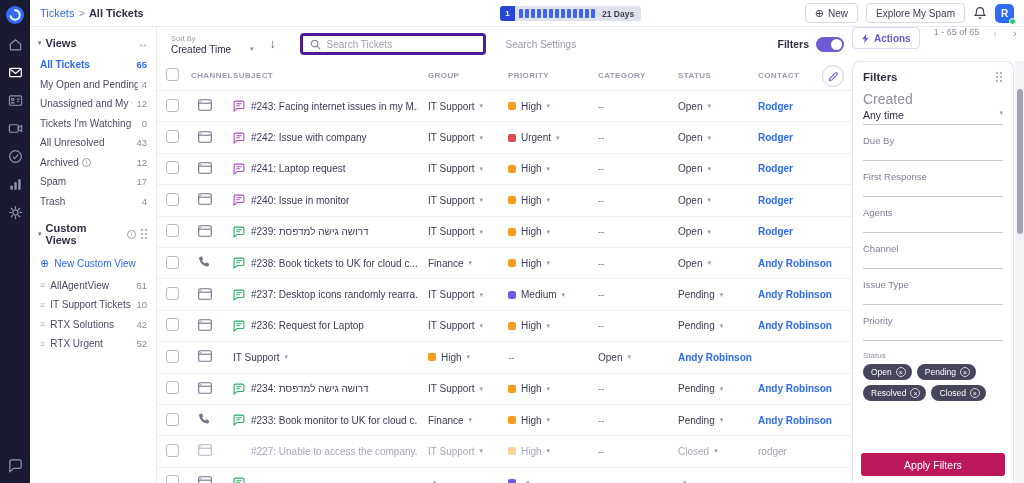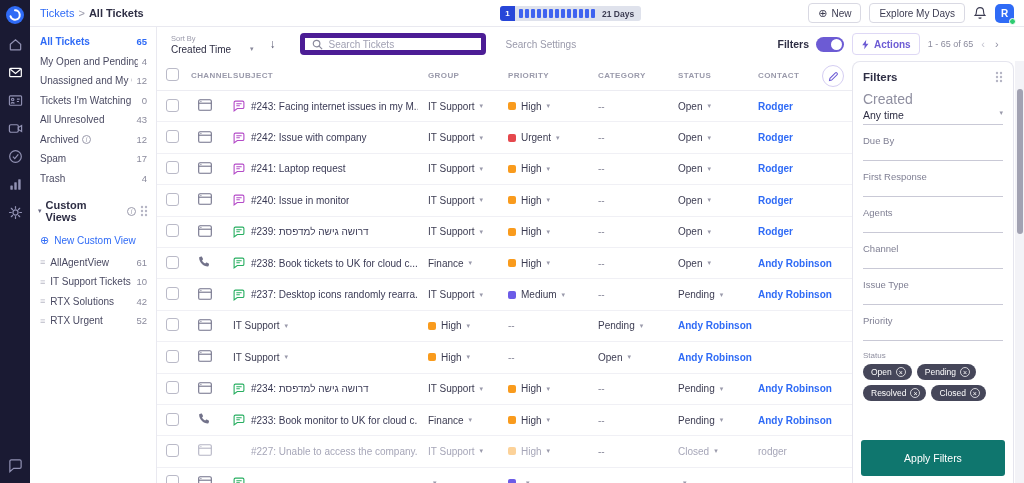--- a/index.html
+++ b/index.html
@@ -53,21 +53,21 @@
 .list-col{flex:1;min-width:0;display:flex;flex-direction:column}
 .right-col{width:172px;flex:none;display:flex;flex-direction:column;padding-right:10px;position:relative}
 
 
 .toolbar{height:34px;flex:none;display:flex;align-items:center;padding:0 8px 0 14px}
 .sortgrp{display:flex;flex-direction:column;justify-content:center;cursor:pointer}
 .sortlbl{font-size:7.5px;color:#9a9aab;margin-bottom:1px}
 .sortval{font-size:10px;color:#2e2e44;display:flex;align-items:center;gap:14px}
 .sortval .chev{font-size:7px;color:#8a8a9c}
 .sortdir{margin-left:16px;font-size:12px;color:#55556e;cursor:pointer}
-.searchbox{margin-left:24px;width:186px;height:22px;border:5px solid #4c1d95;border-radius:4px;display:flex;align-items:center;padding:0 6px 0 7px;gap:6px;background:#fff}
+.searchbox{margin-left:24px;width:186px;height:22px;border:3px solid #4c1d95;border-radius:4px;display:flex;align-items:center;padding:0 6px 0 7px;gap:6px;background:#fff}
 .searchbox input{border:none;outline:none;flex:1;font-size:10px;color:#3c3c52;background:transparent;min-width:0}
 .searchbox input::placeholder{color:#a0a0b2}
 .search-settings{margin-left:20px;font-size:10px;color:#9a9aab;cursor:pointer;white-space:nowrap}
 .filtersgrp{margin-left:auto;display:flex;align-items:center;gap:7px;font-size:10.5px;font-weight:bold;color:#2e2e44}
 .toggle{width:28px;height:15px;border-radius:8px;background:#6c5bd4;position:relative;cursor:pointer;display:inline-block}
 .toggle:after{content:"";position:absolute;right:2px;top:2px;width:11px;height:11px;border-radius:50%;background:#fff}
 
 
 .gridcols{display:grid;grid-template-columns:34px 42px 195px 80px 90px 80px 80px minmax(0,1fr);align-items:center}
 .thead{height:30px;flex:none;border-bottom:1px solid #ececf2;position:relative;background:#fff}
@@ -91,41 +91,41 @@
 .p-urgent{background:#e5484d}
 .p-medium{background:#6c5ce7}
 .ccat{color:#8a8a9c}
 .ccontact{color:#2f6bf6;font-weight:bold;white-space:nowrap;overflow:hidden;padding-right:28px}
 .trow.muted{color:#a6a6b8}
 .trow.muted .subj-text,.trow.muted .ccontact{color:#a6a6b8;font-weight:normal}
 .trow.muted .cchan{color:#b4b4c4}
 .trow.muted .psq{opacity:.45}
 
 
-.rtoolbar{height:34px;flex:none;display:flex;align-items:center;gap:6px}
+.rtoolbar{height:34px;flex:none;display:flex;gap:12px}
 .actions-btn{height:22px;border:1px solid #ded8f5;border-radius:4px;background:#fff;color:#6c5bd4;font-size:10px;font-weight:bold;display:flex;align-items:center;gap:4px;padding:0 8px}
 .pag{font-size:9px;color:#8a8a9c;white-space:nowrap;margin-left:2px}
 .pchev{font-size:11px;color:#c3c3cf;padding:0 2px;cursor:pointer}
 .pchev.next{color:#8f8fa2}
 .fcard{flex:1;border:1px solid #e5e5ee;border-bottom:none;border-radius:8px 8px 0 0;background:#fff;display:flex;flex-direction:column;overflow:hidden}
 .fhead{display:flex;align-items:center;padding:9px 10px 8px;font-size:11.5px;font-weight:bold;color:#2e2e44}
 .fhead .grip{margin-left:auto;cursor:grab}
 .ffield{margin:0 10px 10px;cursor:pointer}
 .ffield .flabel{color:#8f8fa0}
 .ffield.has-value .flabel{font-size:14px;margin-bottom:2px}
 .ffield.novalue .flabel{font-size:9.5px;color:#7f7f93}
 .fline{border-bottom:1px solid #c9c9d6;display:flex;padding-bottom:3px}
 .ffield.novalue .fline{min-height:15px}
 .fvalue{font-size:10.5px;color:#2e2e44}
 .fchev{margin-left:auto}
 .statuslbl{font-size:8px;color:#8f8fa0;margin:0 10px 4px}
 .chips{display:flex;flex-wrap:wrap;gap:5px;margin:0 10px 10px}
 .chip{background:#454659;color:#fff;font-size:8.5px;border-radius:10px;padding:3px 6px 3px 8px;display:inline-flex;align-items:center;gap:4px}
 .chip .x{width:10px;height:10px;border:1px solid rgba(255,255,255,.75);border-radius:50%;font-size:7px;line-height:1;display:inline-flex;align-items:center;justify-content:center;cursor:pointer}
-.apply{margin:auto 8px 7px;height:36px;border:none;border-radius:3px;background:#0f766e;color:#fff;font-size:10.5px}
+.apply{margin:auto 8px 7px;height:23px;border:none;border-radius:3px;background:#be185d;color:#fff;font-size:10.5px}
 
 
 .vsb{position:absolute;right:0;top:61px;bottom:0;width:9px;background:#f3f3f7;z-index:7}
 .vsb .thumb{position:absolute;left:1.5px;top:28px;width:6px;height:145px;border-radius:3px;background:#a2a2b2;cursor:grab}
 </style>
 </head>
 <body>
 
 <div class="rail">
   <div class="ric">
@@ -209,36 +209,41 @@
         <span></span>
       </span>
     <span class="days">21 Days</span>
   </div>
   <div class="tb-right">
     <button class="tbtn">
         <span class="plus">⊕</span>
         <span>New</span>
       </button>
     <button class="tbtn">
-        <span>Explore My Days</span>
+        <span>Explore My Spam</span>
       </button>
     <span class="bell">
       <svg viewBox="0 0 15 15" width="14" height="14" fill="none" stroke="#3c3c52" stroke-width="1.2">
           <path d="M7.5 1.8c2.3 0 3.8 1.7 3.8 4 0 2.9.8 3.7 1.4 4.3H2.3c.6-.6 1.4-1.4 1.4-4.3 0-2.3 1.5-4 3.8-4z"></path>
           <path d="M6.2 12.3a1.4 1.4 0 0 0 2.6 0"></path>
         </svg>
     </span>
     <span class="avatar">
         <span>R</span>
         <span class="dot"></span>
       </span>
   </div>
 </div>
 
 <div class="views">
+  <div class="vhead">
+    <span class="chev-d">▾</span>
+    <span>Views</span>
+    <span class="right">↔</span>
+  </div>
   <div>
       <div class="vitem active">
     <span class="lbl">All Tickets</span>
 
     <span class="cnt">65</span>
   </div>
       <div class="vitem">
     <span class="lbl">My Open and Pending</span>
 
     <span class="cnt">4</span>
@@ -618,20 +623,29 @@
     <div class="ccheck"><span class="cb"></span></div>
     <div class="cchan">
       <span class="chan ic-portal" style="display: inline-flex;">
         <svg viewBox="0 0 14 12" width="14" height="12" fill="none" stroke="currentColor" stroke-width="1.1">
                 <rect x="0.7" y="0.7" width="12.6" height="10.6" rx="1.4"></rect>
                 <path d="M0.7 4.2h12.6"></path>
                 <circle cx="2.9" cy="2.4" r="0.55" fill="currentColor" stroke="none"></circle>
               </svg>
       </span>
       
+    </div>
+    <div class="csubj">
+      <span class="subj-icon si-green">
+        <svg viewBox="0 0 13 13" width="12" height="12" fill="none" stroke="currentColor" stroke-width="1.2">
+                <path d="M1.2 2.6c0-.8.6-1.4 1.4-1.4h7.8c.8 0 1.4.6 1.4 1.4v5.2c0 .8-.6 1.4-1.4 1.4H4.6L1.2 11.8z"></path>
+                <path d="M3.6 4h5.8M3.6 6.2h3.8"></path>
+              </svg>
+      </span>
+      <span class="subj-text">#236: Request for Laptop</span>
     </div>
     <div class="cgroup">
             <span class="gtext">IT Support</span>
             <span class="chev">▾</span>
           </div>
     <div class="cprio">
             <span class="psq p-high"></span>
             <span class="ptext">High</span>
             <span class="chev">▾</span>
           </div>

